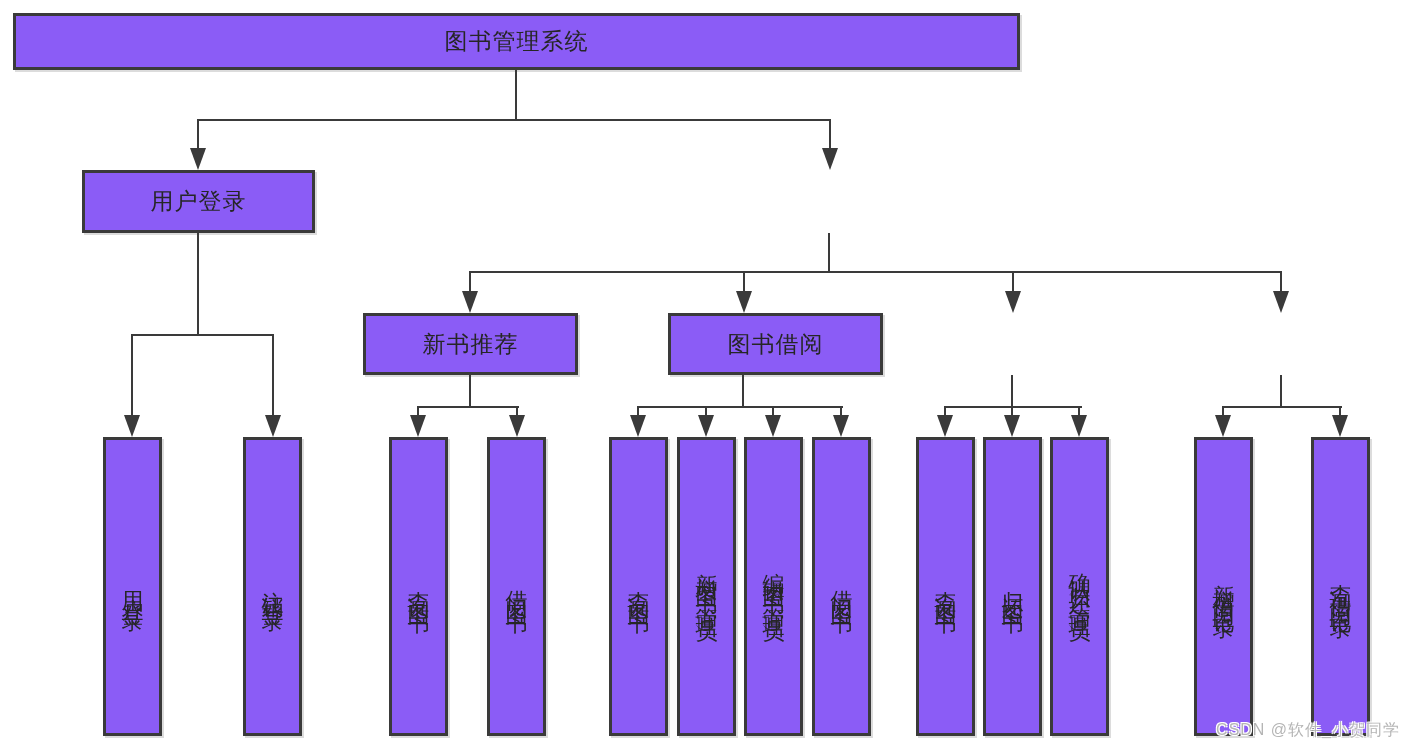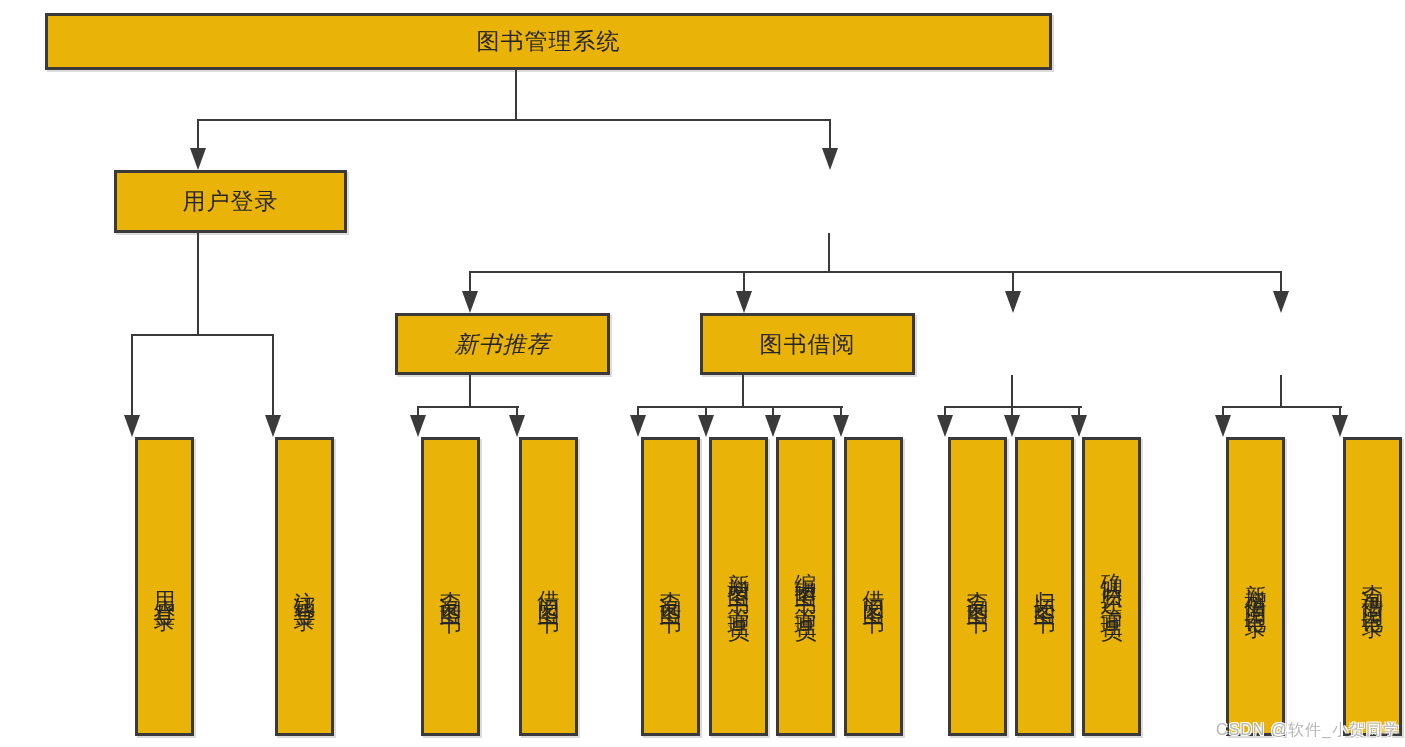--- a/index.html
+++ b/index.html
@@ -9,25 +9,24 @@
     --watermark:#b5b5b5;
   }
   html,body{margin:0;padding:0;background:var(--bg);}
   .canvas{
     position:relative;width:1405px;height:747px;background:var(--bg);
     font-family:"Liberation Sans","DejaVu Sans",sans-serif;
     overflow:hidden;
   }
   
   .box{
-    position:absolute;background:#eab308;border:3px solid var(--line);
+    position:absolute;background:#8b5cf6;border:3px solid var(--line);
     box-shadow:2px 2px 0 rgba(130,130,130,.28);
     display:flex;align-items:center;justify-content:center;
     color:var(--text);
-    margin-left:32px;
   }
   .hbox{font-size:23px;letter-spacing:1px;}
   .vbox{width:53px;height:293px;top:437px;}
   .vbox .lbl{
     writing-mode:vertical-rl;text-orientation:mixed;
     font-size:22px;letter-spacing:7px;line-height:1.1;white-space:nowrap;
     color:var(--text);
   }
   
   .vl,.hl{position:absolute;background:var(--line);}
@@ -76,21 +75,21 @@
   <div class="hl" style="left:469px;top:271px;width:813px;"></div>
   <div class="vl" style="left:469px;top:272px;height:20px;"></div>
   <div class="arr" style="left:462px;top:291px;"></div>
   <div class="vl" style="left:743px;top:272px;height:20px;"></div>
   <div class="arr" style="left:736px;top:291px;"></div>
   <div class="vl" style="left:1012px;top:272px;height:20px;"></div>
   <div class="arr" style="left:1005px;top:291px;"></div>
   <div class="vl" style="left:1280px;top:272px;height:20px;"></div>
   <div class="arr" style="left:1273px;top:291px;"></div>
 
-  <div class="box hbox" style="left:363px;top:313px;width:209px;height:56px;font-style:italic;">
+  <div class="box hbox" style="left:363px;top:313px;width:209px;height:56px;">
     <span class="lbl">新书推荐</span>
   </div>
   <div class="box hbox" style="left:668px;top:313px;width:209px;height:56px;">
     <span class="lbl">图书借阅</span>
   </div>
 
   <div class="vl" style="left:469px;top:375px;height:33px;"></div>
   <div class="hl" style="left:417px;top:406px;width:102px;"></div>
   <div class="vl" style="left:417px;top:407px;height:10px;"></div>
   <div class="arr" style="left:410px;top:415px;"></div>

